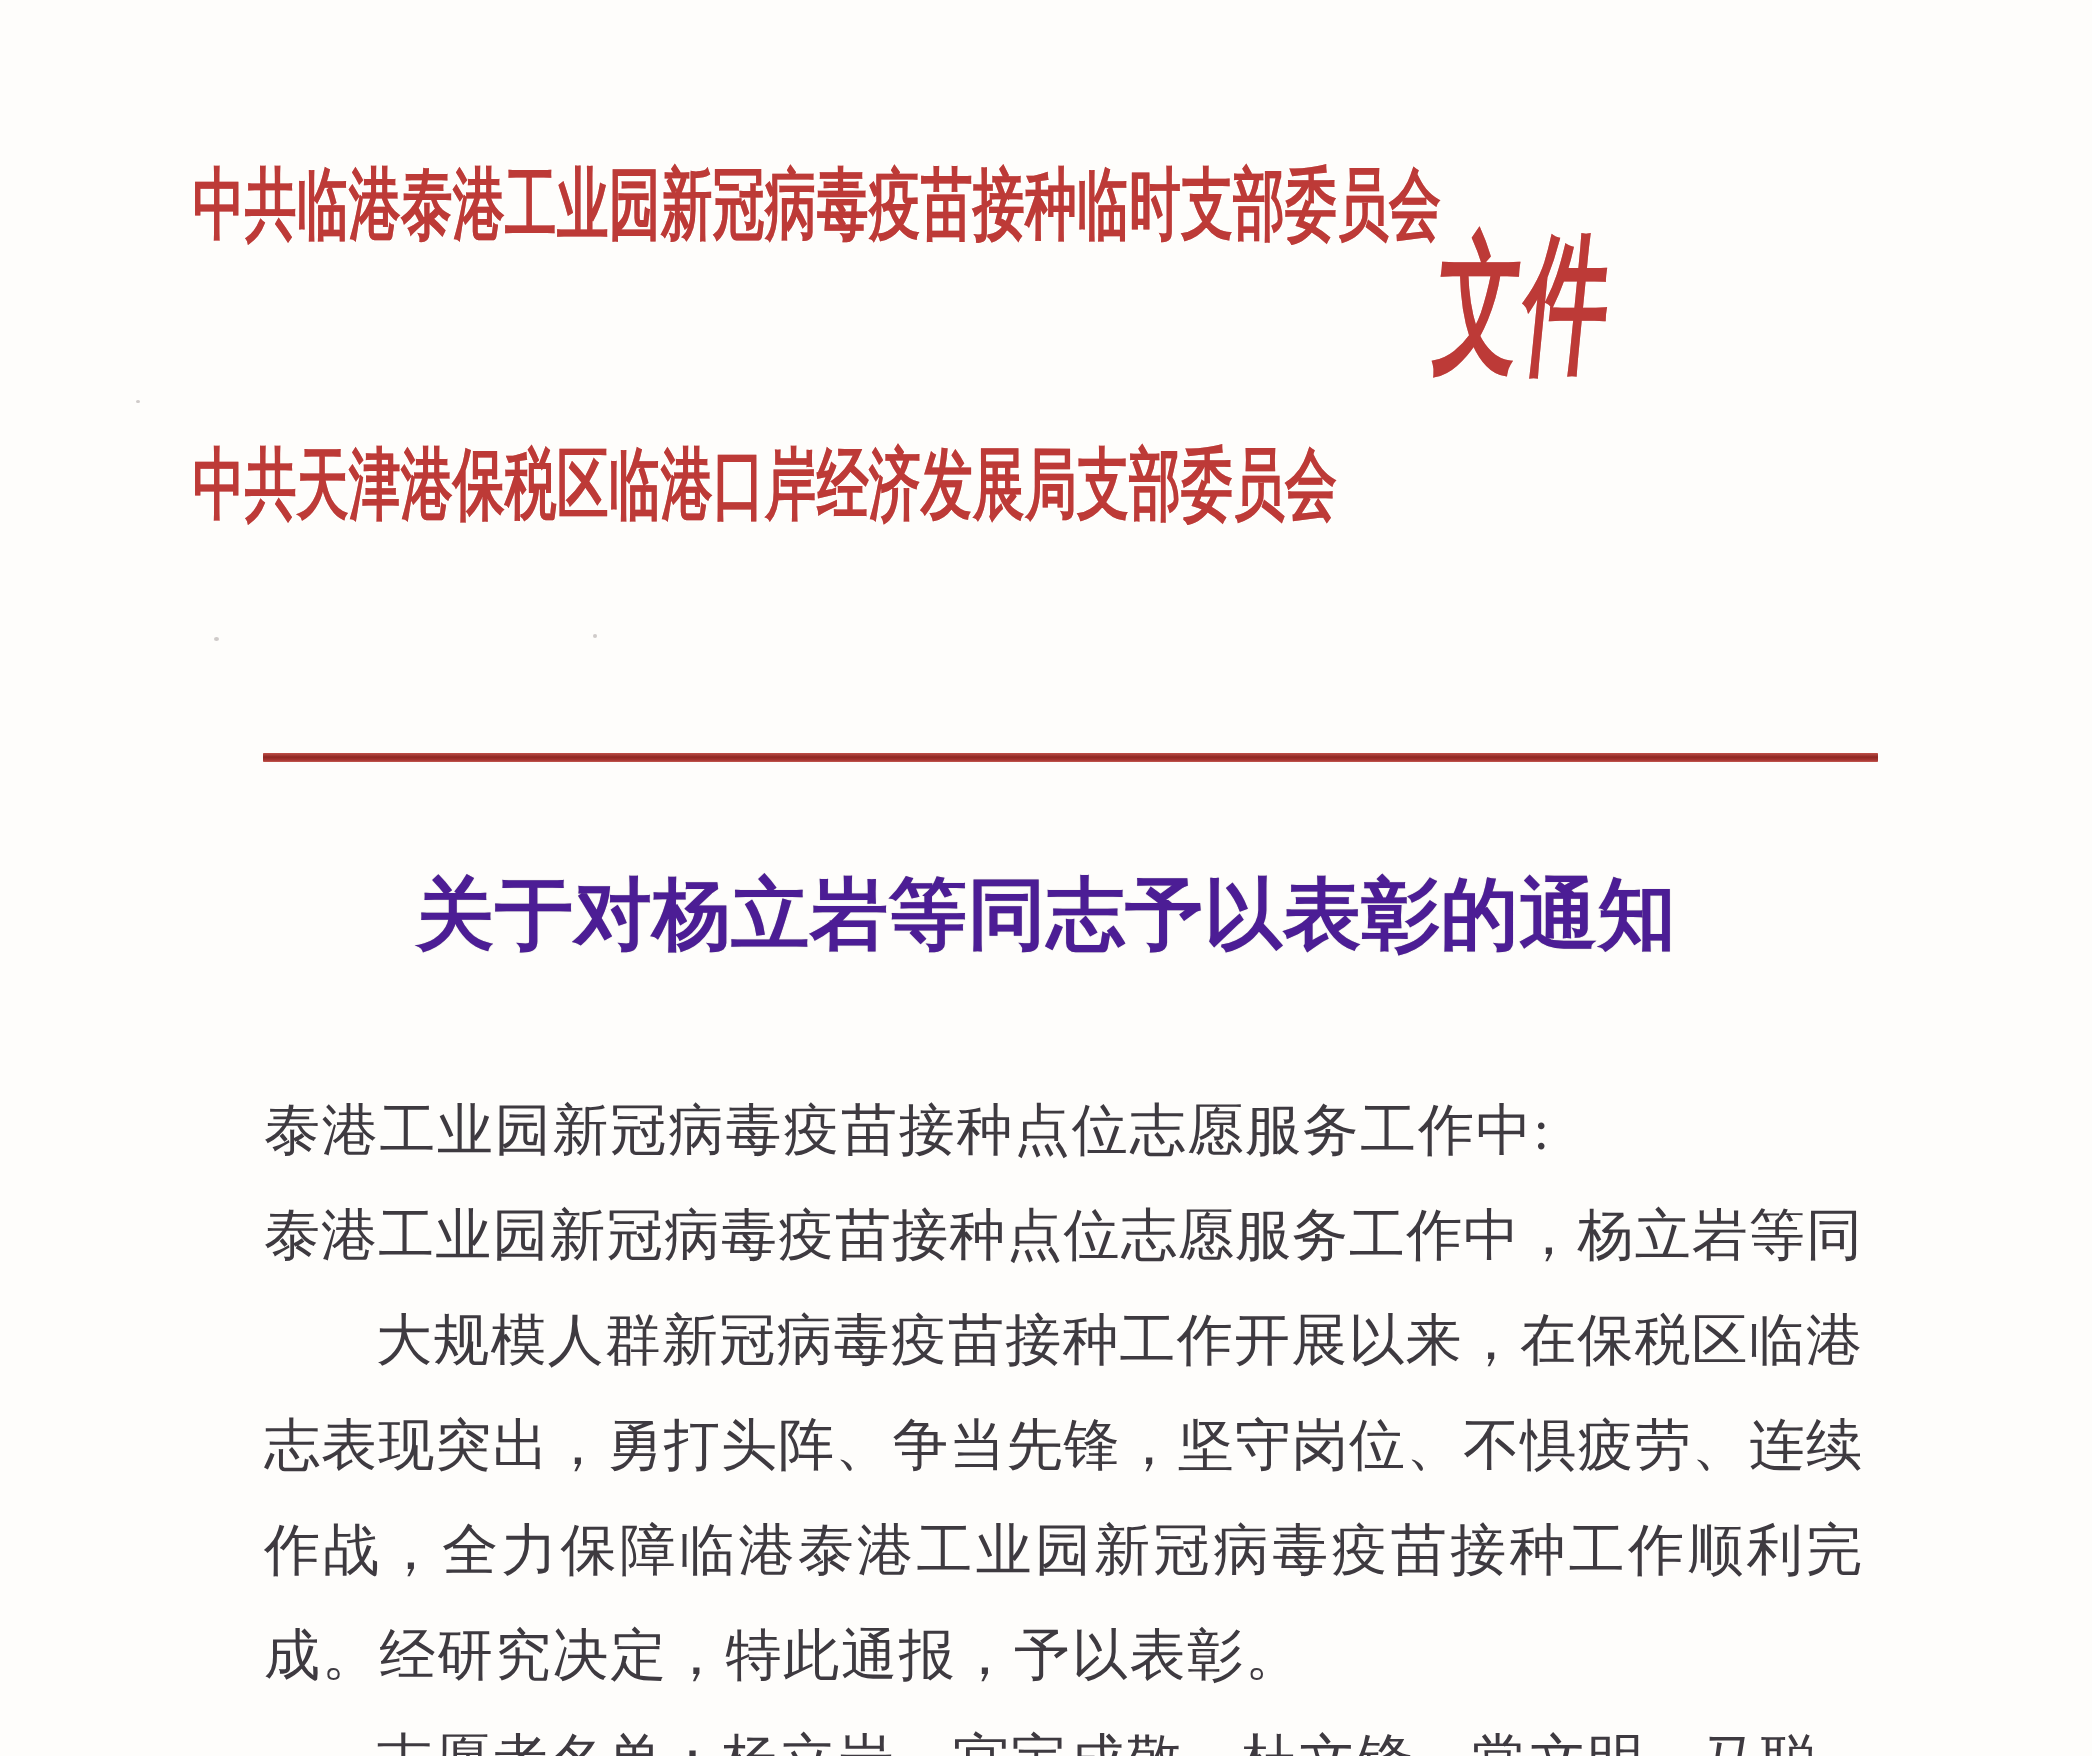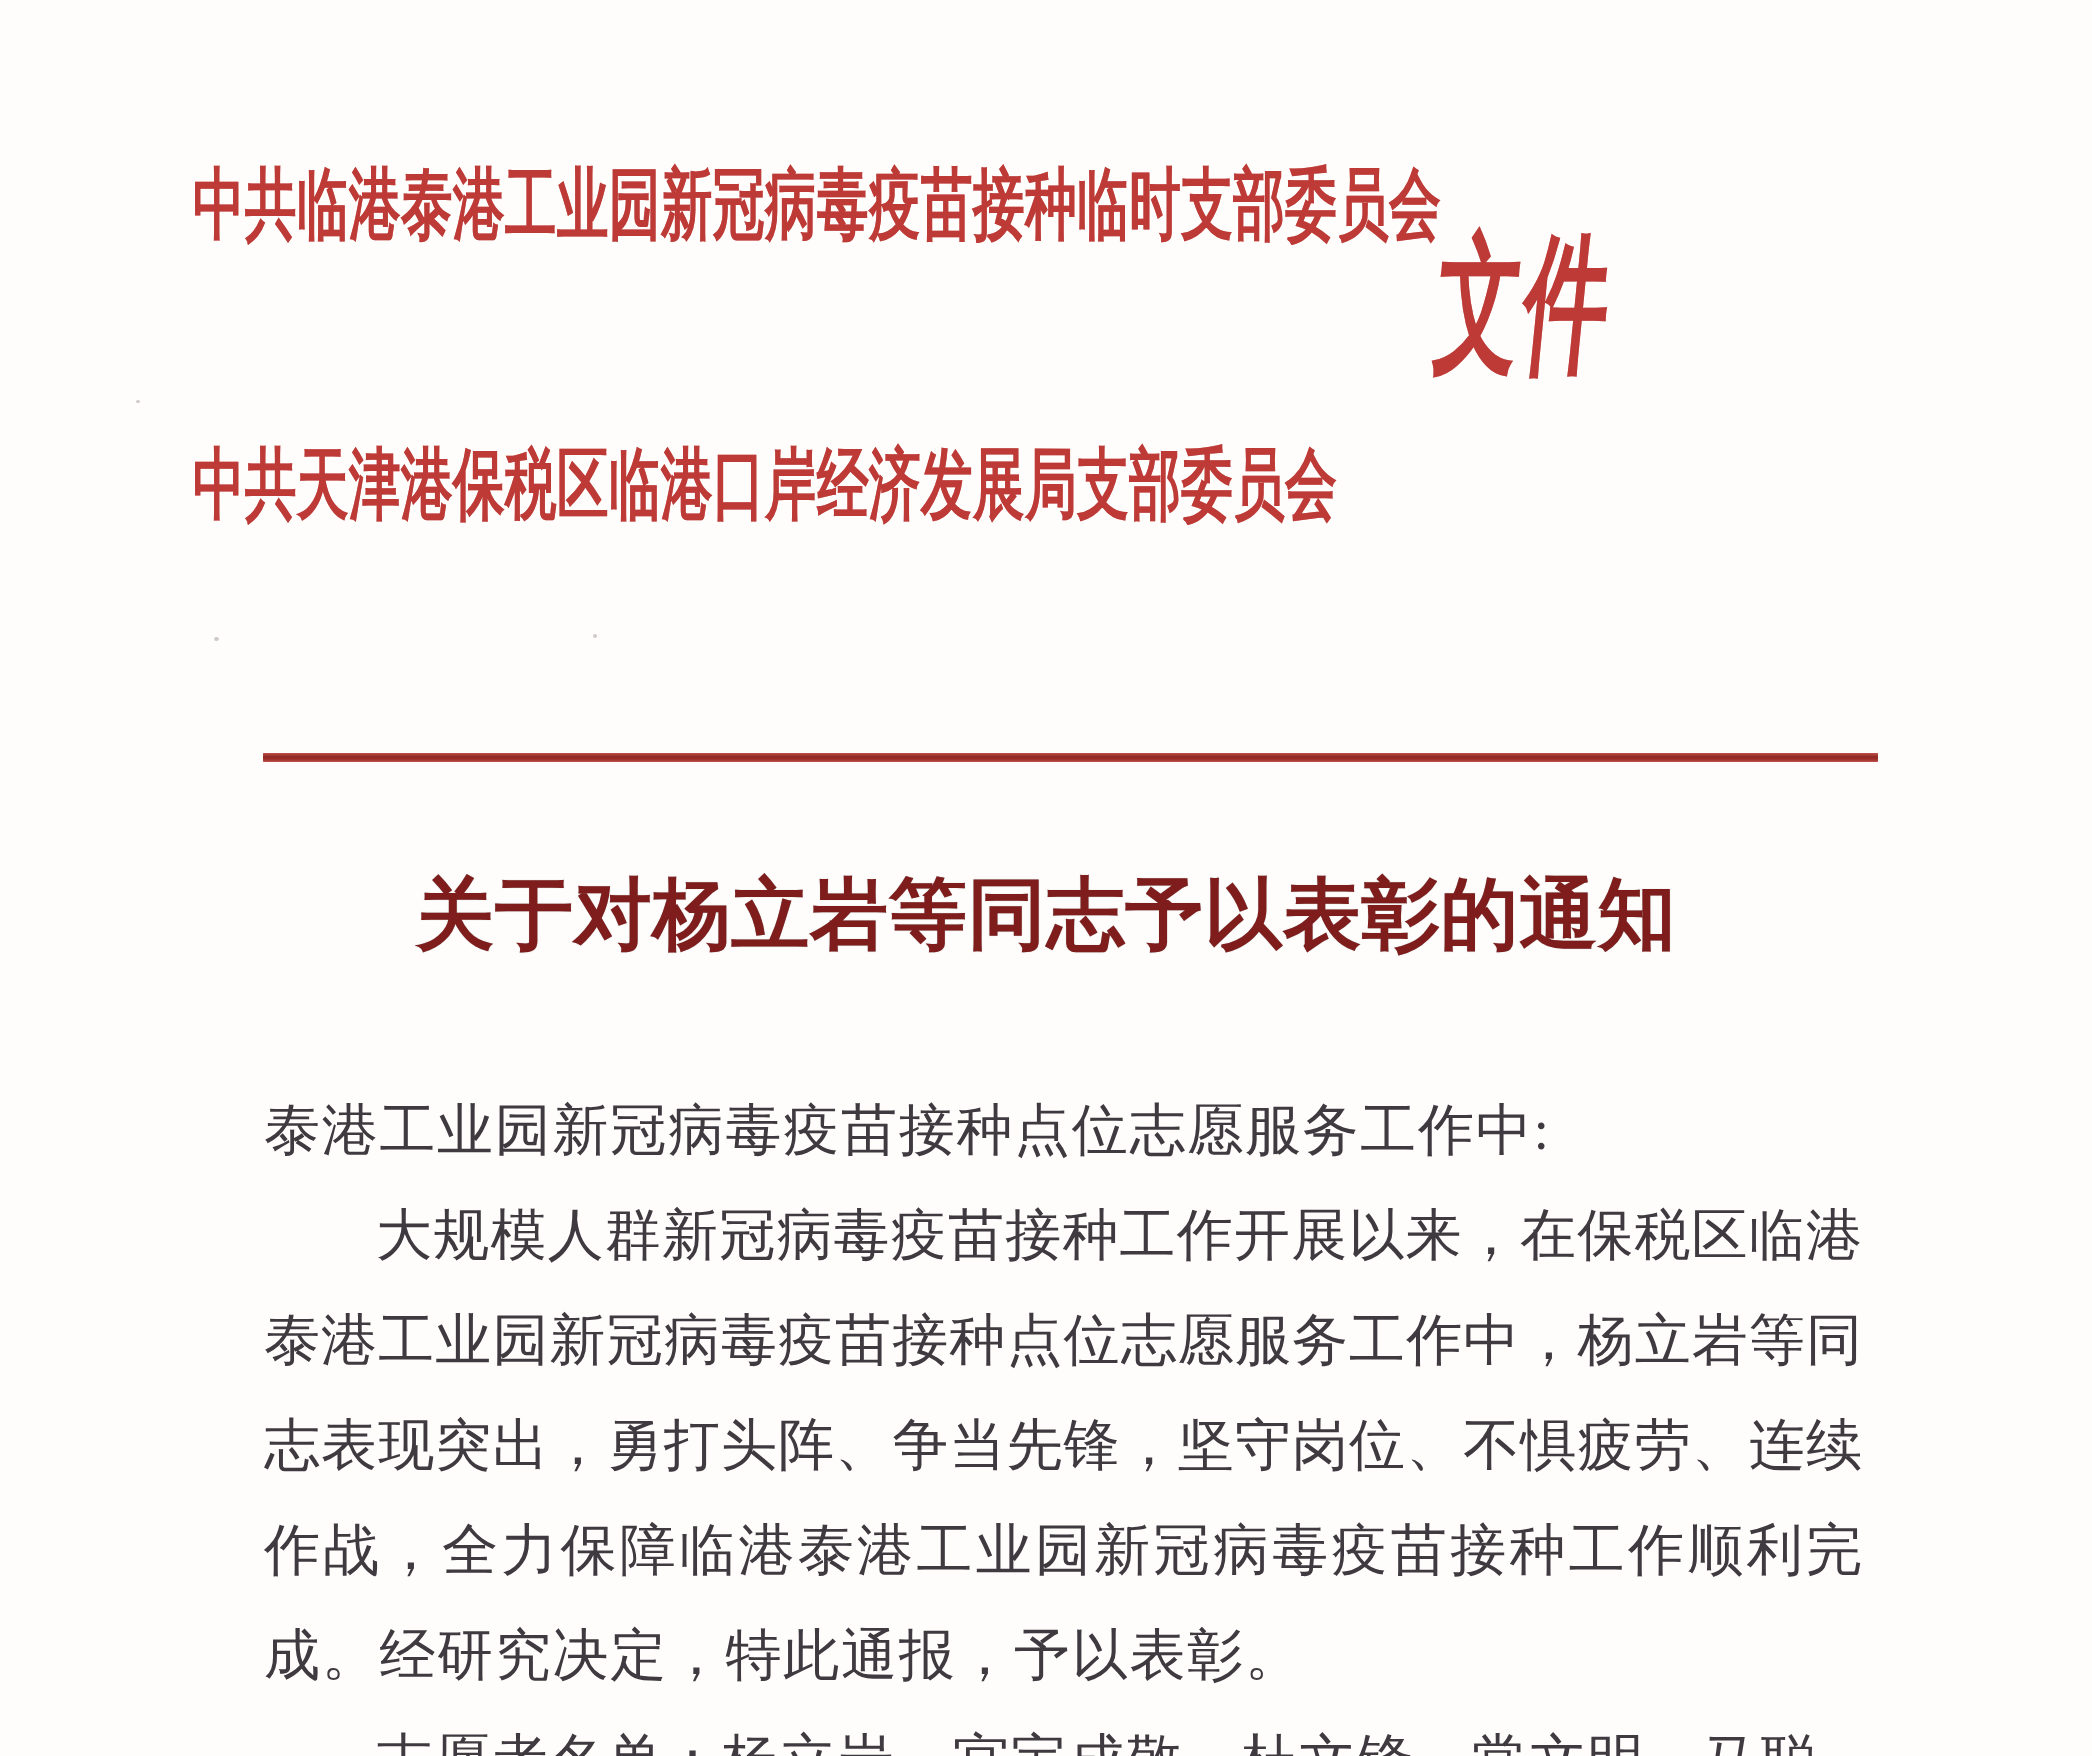--- a/index.html
+++ b/index.html
@@ -51,21 +51,21 @@
     background: linear-gradient(to bottom, #c05049 0%, #8e2722 45%, #a83632 80%, #c35a52 100%);
     border-radius: 0.8px;
   }
   
   .doc-title {
     position: absolute;
     left: 0;
     top: 868px;
     width: 100%;
     text-align: center;
-    color: #7f1d1d;
+    color: #4c1d95;
     font-weight: bold;
     font-size: 78px;
     line-height: 1.2;
     letter-spacing: 0.8px;
     white-space: nowrap;
     text-shadow: 0 0 0.8px rgba(59,56,60,0.5);
   }
   
   .body-block {
     position: absolute;
@@ -104,22 +104,22 @@
   <div class="doc-type">文件</div>
 
   <div class="org-line org-line-2">中共天津港保税区临港口岸经济发展局支部委员会</div>
 
   <div class="divider"></div>
 
   <div class="doc-title">关于对杨立岩等同志予以表彰的通知</div>
 
   <div class="body-block">
     <div class="line">泰港工业园新冠病毒疫苗接种点位志愿服务工作中:</div>
+    <div class="line just">泰港工业园新冠病毒疫苗接种点位志愿服务工作中，杨立岩等同</div>
     <div class="line just indent">大规模人群新冠病毒疫苗接种工作开展以来，在保税区临港</div>
-    <div class="line just">泰港工业园新冠病毒疫苗接种点位志愿服务工作中，杨立岩等同</div>
     <div class="line just">志表现突出，勇打头阵、争当先锋，坚守岗位、不惧疲劳、连续</div>
     <div class="line just">作战，全力保障临港泰港工业园新冠病毒疫苗接种工作顺利完</div>
     <div class="line">成。经研究决定，特此通报，予以表彰。</div>
     <div class="line indent">志愿者名单：杨立岩、宫宝成敬、杜文锋、常文明、马聪</div>
   </div>
 
   <div class="speck s1"></div>
   <div class="speck s2"></div>
   <div class="speck s3"></div>
 

